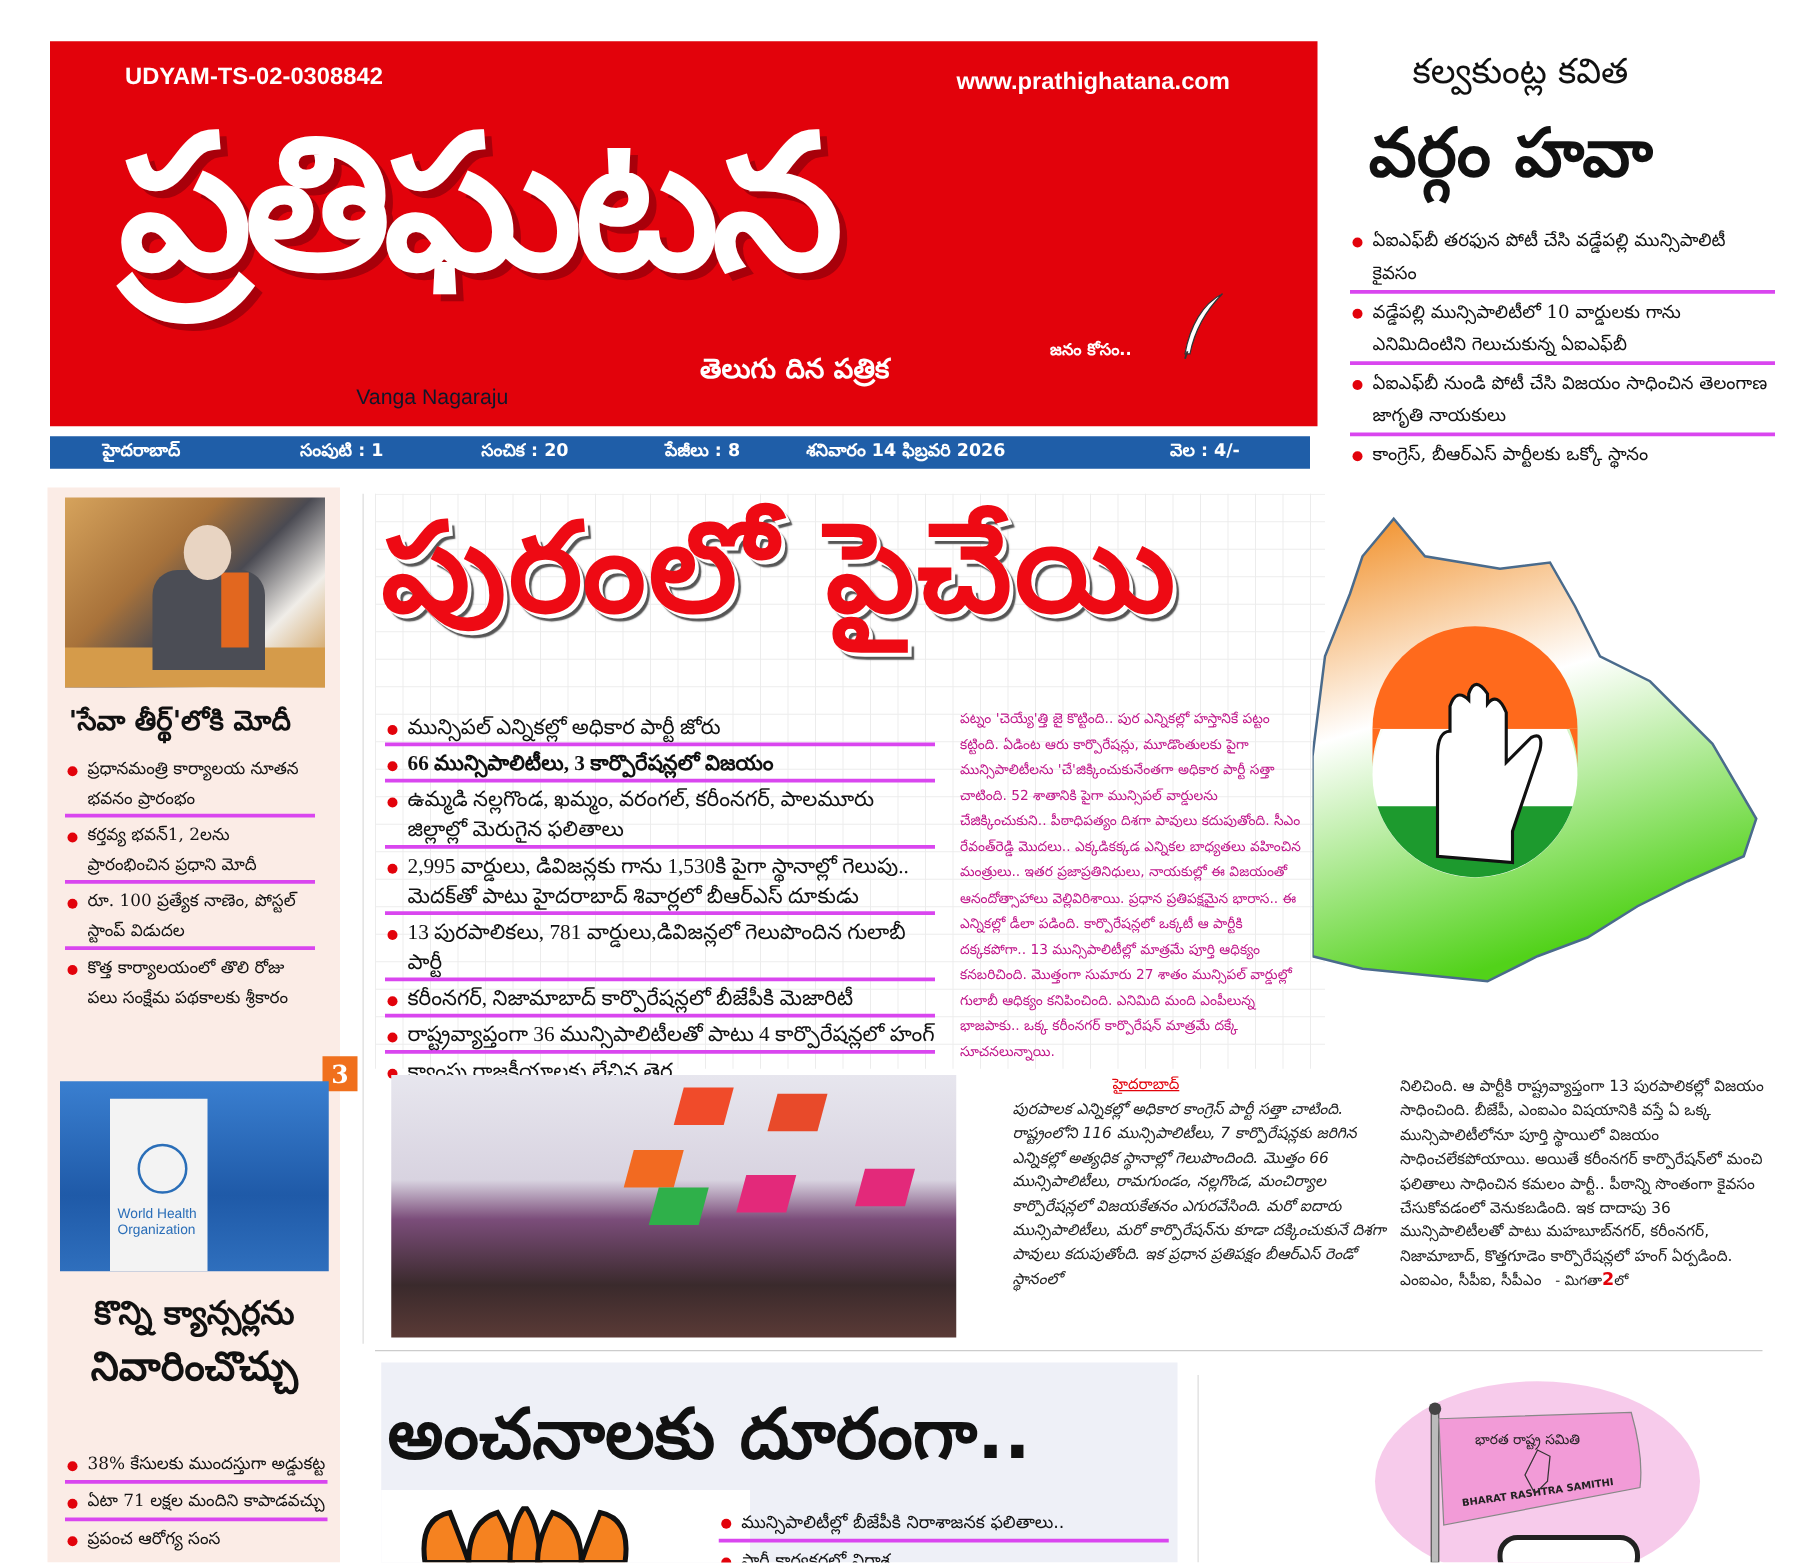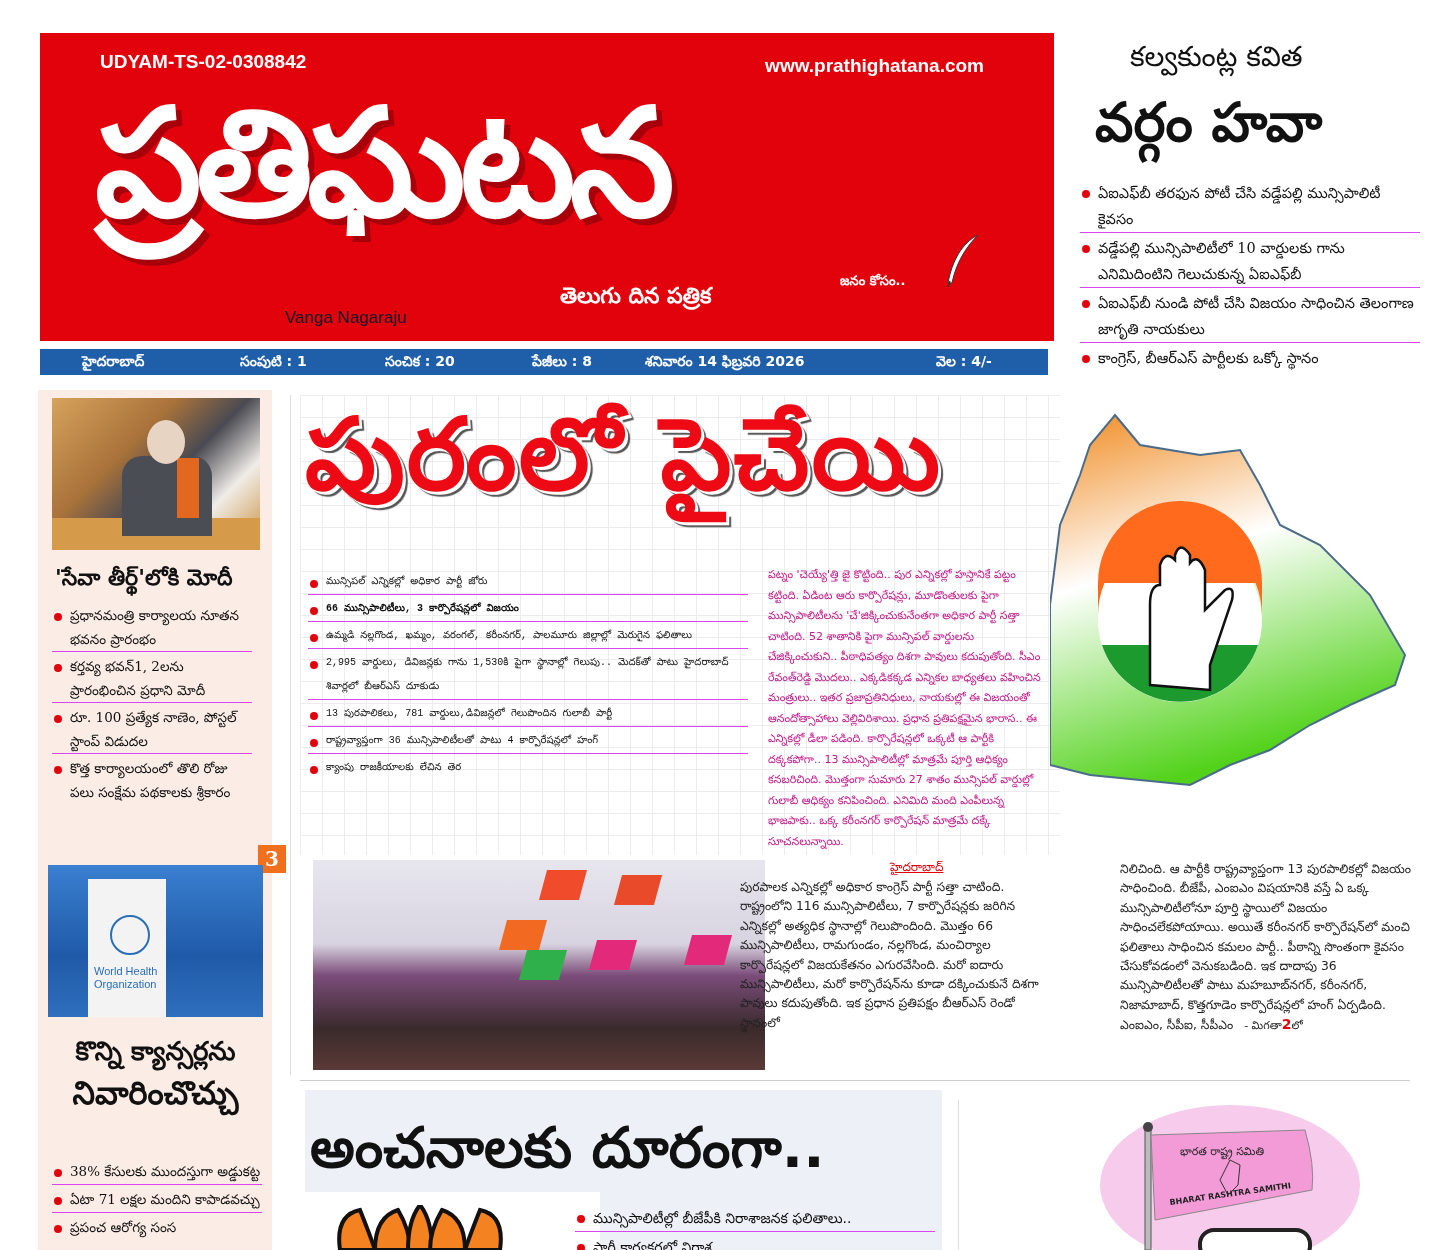--- a/index.html
+++ b/index.html
@@ -19,21 +19,21 @@
   .quill { left: 902px; top: 200px; width: 40px; height: 55px; }
   .editor { left: 245px; top: 275px; color: #0f172a; font-family: "Liberation Sans", sans-serif; font-size: 17px; }
 
   .datebar { left: 40px; top: 349px; width: 1008px; height: 26px; background: #1f5ea8; color: #fff; font-size: 14px; font-weight: bold; display: flex; align-items: center; }
   .datebar span { position: absolute; top: 4px; }
 
   
   .kavitha-kicker { left: 1130px; top: 40px; font-family: "DejaVu Serif", serif; font-size: 28px; }
   .kavitha-title { left: 1095px; top: 90px; font-family: "DejaVu Serif", serif; font-weight: bold; font-size: 54px; }
   .bullets-right { left: 1080px; top: 180px; width: 340px; font-family: "DejaVu Serif", serif; font-size: 14.5px; line-height: 26px; }
-  .bullet { position: relative; padding-left: 18px; border-bottom: 1px solid #d946ef; margin-bottom: 2px; }
+  .bullet { position: relative; padding-left: 18px; border-bottom: 3px solid #d946ef; margin-bottom: 2px; }
   .bullet:last-child { border-bottom: none; }
   .bullet::before { content: ""; position: absolute; left: 2px; top: 10px; width: 8px; height: 8px; border-radius: 50%; background: #e2020b; }
 
   
   .leftcol { left: 38px; top: 390px; width: 234px; height: 860px; background: #fbece6; }
   .modi-photo { left: 52px; top: 398px; width: 208px; height: 152px; background: linear-gradient(135deg,#d6a35c 0%,#a8723a 35%,#4a4a52 55%,#f0ede8 75%,#c98d3a 100%); overflow: hidden; }
   .modi-head { left: 95px; top: 22px; width: 38px; height: 44px; border-radius: 50%; background: #e8d4c2; }
   .modi-body { left: 70px; top: 58px; width: 90px; height: 80px; background: #4b4d55; border-radius: 20px 20px 0 0; }
   .modi-scarf { left: 125px; top: 60px; width: 22px; height: 60px; background: #e2671f; }
   .modi-desk { left: 0; top: 120px; width: 208px; height: 32px; background: #d59b4a; }
@@ -48,28 +48,28 @@
   .bullets-cancer { left: 52px; top: 1159px; width: 210px; font-family: "DejaVu Serif", serif; font-size: 13.5px; line-height: 25px; }
 
   .vrule { left: 290px; top: 395px; width: 1px; height: 680px; background: #ddd; }
 
   
   .lead-grid { left: 300px; top: 395px; width: 760px; height: 460px;
     background-image: linear-gradient(#ececec 1px, transparent 1px), linear-gradient(90deg, #ececec 1px, transparent 1px);
     background-size: 22px 22px; }
   .lead-head { left: 305px; top: 400px; color: #ee0a14; font-weight: bold; font-size: 100px; line-height: 1.1; text-shadow: 3px 3px 0 #fff, 5px 5px 1px #555; letter-spacing: 2px; }
   .map { left: 1050px; top: 405px; width: 360px; height: 410px; }
-  .bullets-main { left: 308px; top: 570px; width: 440px; font-family: Liberation Mono, monospace; font-size: 10px; line-height: 24px; }
+  .bullets-main { left: 308px; top: 570px; width: 440px; font-family: Liberation Serif, serif; font-size: 17px; line-height: 24px; }
   .pink-text { left: 768px; top: 565px; width: 275px; color: #c0168a; font-size: 11px; line-height: 20.5px; }
   .crowd { left: 313px; top: 860px; width: 452px; height: 210px; overflow: hidden;
     background: linear-gradient(180deg,#e7e6ee 0%,#d8d3e0 40%,#7b4d7a 55%,#3a2a2c 80%,#5a3a36 100%); }
   .flag { position: absolute; width: 40px; height: 30px; transform: skew(-15deg); }
   .dateline { left: 890px; top: 860px; color: #e2020b; font-size: 12px; text-decoration: underline; }
   .body-col { font-size: 12.3px; line-height: 19.4px; color: #222; }
-  .col1 { left: 740px; top: 878px; width: 310px; }
+  .col1 { left: 810px; top: 878px; width: 310px; font-style: italic; }
   .col2 { left: 1120px; top: 860px; width: 300px; }
   .more { color: #222; font-size: 11px; }
   .more b { color: #e2020b; font-size: 14px; }
   .hrule { left: 300px; top: 1080px; width: 1110px; height: 1px; background: #ccc; }
 
   
   .bjp-box { left: 305px; top: 1090px; width: 637px; height: 160px; background: #eef0f7; }
   .bjp-head { left: 310px; top: 1115px; font-weight: bold; font-size: 56px; }
   .bjp-logo-bg { left: 305px; top: 1192px; width: 295px; height: 58px; background: #fff; }
   .lotus { left: 330px; top: 1205px; width: 180px; height: 45px; }
@@ -159,20 +159,21 @@
   <path d="M52 240 L208 240 A82 82 0 0 1 52 240 Z" fill="#1d9a2e"></path>
   <path d="M100 280 L100 200 Q100 180 110 180 L110 160 Q115 145 125 155 L125 150 Q130 135 140 150 L140 158 Q148 148 155 165 L155 205 L175 185 Q185 180 182 195 L160 260 L160 285 Z" fill="#fff" stroke="#111" stroke-width="2.5"></path>
 </svg>
 <div class="abs lead-head">పురంలో పైచేయి</div>
 <div class="abs bullets-main">
   <div class="bullet">మున్సిపల్ ఎన్నికల్లో అధికార పార్టీ జోరు</div>
   <div class="bullet" style="font-weight:bold;">66 మున్సిపాలిటీలు, 3 కార్పొరేషన్లలో విజయం</div>
   <div class="bullet">ఉమ్మడి నల్లగొండ, ఖమ్మం, వరంగల్, కరీంనగర్, పాలమూరు జిల్లాల్లో మెరుగైన ఫలితాలు</div>
   <div class="bullet">2,995 వార్డులు, డివిజన్లకు గాను 1,530కి పైగా స్థానాల్లో గెలుపు.. మెదక్‌తో పాటు హైదరాబాద్ శివార్లలో బీఆర్ఎస్ దూకుడు</div>
   <div class="bullet">13 పురపాలికలు, 781 వార్డులు,డివిజన్లలో గెలుపొందిన గులాబీ పార్టీ</div>
+  <div class="bullet">కరీంనగర్, నిజామాబాద్ కార్పొరేషన్లలో బీజేపీకి మెజారిటీ</div>
   <div class="bullet">రాష్ట్రవ్యాప్తంగా 36 మున్సిపాలిటీలతో పాటు 4 కార్పొరేషన్లలో హంగ్</div>
   <div class="bullet">క్యాంపు రాజకీయాలకు లేచిన తెర</div>
 </div>
 <div class="abs pink-text">పట్నం 'చెయ్యే'త్తి జై కొట్టింది.. పుర ఎన్నికల్లో హస్తానికే పట్టం కట్టింది. ఏడింట ఆరు కార్పొరేషన్లు, మూడొంతులకు పైగా మున్సిపాలిటీలను 'చే'జిక్కించుకునేంతగా అధికార పార్టీ సత్తా చాటింది. 52 శాతానికి పైగా మున్సిపల్ వార్డులను చేజిక్కించుకుని.. పీఠాధిపత్యం దిశగా పావులు కదుపుతోంది. సీఎం రేవంత్‌రెడ్డి మొదలు.. ఎక్కడికక్కడ ఎన్నికల బాధ్యతలు వహించిన మంత్రులు.. ఇతర ప్రజాప్రతినిధులు, నాయకుల్లో ఈ విజయంతో ఆనందోత్సాహాలు వెల్లివిరిశాయి. ప్రధాన ప్రతిపక్షమైన భారాస.. ఈ ఎన్నికల్లో డీలా పడింది. కార్పొరేషన్లలో ఒక్కటీ ఆ పార్టీకి దక్కకపోగా.. 13 మున్సిపాలిటీల్లో మాత్రమే పూర్తి ఆధిక్యం కనబరిచింది. మొత్తంగా సుమారు 27 శాతం మున్సిపల్ వార్డుల్లో గులాబీ ఆధిక్యం కనిపించింది. ఎనిమిది మంది ఎంపీలున్న భాజపాకు.. ఒక్క కరీంనగర్ కార్పొరేషన్ మాత్రమే దక్కే సూచనలున్నాయి.</div>
 
 <div class="abs crowd">
   <div class="flag" style="left:190px;top:60px;background:#f26a21;"></div>
   <div class="flag" style="left:230px;top:10px;background:#f04b2a;"></div>
   <div class="flag" style="left:305px;top:15px;background:#e84a2a;"></div>
   <div class="flag" style="left:210px;top:90px;background:#2fb04a;"></div>

